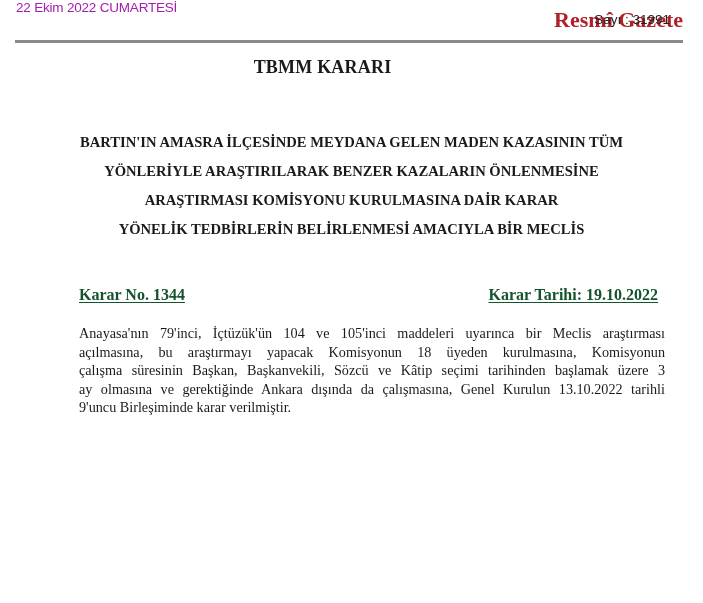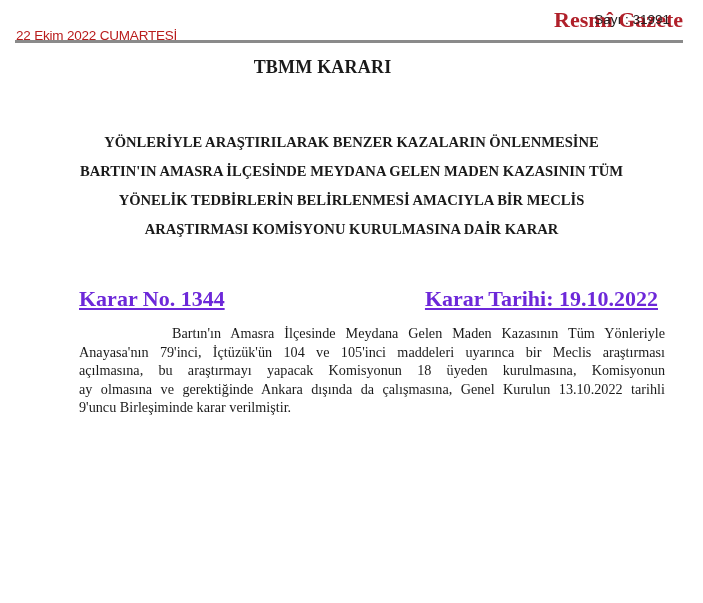--- a/index.html
+++ b/index.html
@@ -17,24 +17,24 @@
     .header {
       position: absolute;
       left: 15px;
       top: 0;
       width: 668px;
       height: 40px;
     }
     .header-date {
       position: absolute;
       left: 1px;
-      top: 28px;
+      top: 0;
       font-family: "Liberation Sans", sans-serif;
       font-size: 13.5px;
-      color: #b91c1c;
+      color: #a21caf;
       letter-spacing: -0.2px;
     }
     .header-title {
       position: absolute;
       left: 0;
       right: 0;
       top: 7px;
       text-align: right;
       font-family: Liberation Serif, serif;
       font-weight: bold;
@@ -83,22 +83,22 @@
     }
     .decision-title div { white-space: nowrap; }
     .meta-row {
       position: absolute;
       left: 79px;
       width: 586px;
       top: 286px;
       height: 22px;
       font-family: "Liberation Serif", serif;
       font-weight: bold;
-      font-size: 22px;
-      color: #6d28d9;
+      font-size: 16px;
+      color: #14532d;
     }
     .meta-left {
       position: absolute;
       left: 0;
       top: 0;
       text-decoration: underline;
       text-underline-offset: 2px;
     }
     .meta-right {
       position: absolute;
@@ -131,30 +131,30 @@
 <div class="header">
   <span class="header-date">22 Ekim 2022 CUMARTESİ</span>
   <div class="header-title">Resmî Gazete</div>
   <span class="header-issue">Sayı : 31991</span>
 </div>
 <div class="header-rule"></div>
 
 <div class="section-title">TBMM KARARI</div>
 
 <div class="decision-title">
+  <div>BARTIN'IN AMASRA İLÇESİNDE MEYDANA GELEN MADEN KAZASININ TÜM</div>
   <div>YÖNLERİYLE ARAŞTIRILARAK BENZER KAZALARIN ÖNLENMESİNE</div>
-  <div>BARTIN'IN AMASRA İLÇESİNDE MEYDANA GELEN MADEN KAZASININ TÜM</div>
+  <div>ARAŞTIRMASI KOMİSYONU KURULMASINA DAİR KARAR</div>
   <div>YÖNELİK TEDBİRLERİN BELİRLENMESİ AMACIYLA BİR MECLİS</div>
-  <div>ARAŞTIRMASI KOMİSYONU KURULMASINA DAİR KARAR</div>
 </div>
 
 <div class="meta-row">
   <span class="meta-left">Karar No. 1344</span>
   <span class="meta-right">Karar Tarihi: 19.10.2022</span>
 </div>
 
 <div class="body-text">
-  <div class="first" style="padding-left:0;"><span style="display:inline-block;width:0;"></span><span style="display:inline-block;width:493px;margin-left:93px;text-align:justify;text-align-last:justify;white-space:normal;">Bartın'ın Amasra İlçesinde Meydana Gelen Maden Kazasının Tüm Yönleriyle</span></div>
   <div>Anayasa'nın 79'inci, İçtüzük'ün 104 ve 105'inci maddeleri uyarınca bir Meclis araştırması</div>
   <div>açılmasına, bu araştırmayı yapacak Komisyonun 18 üyeden kurulmasına, Komisyonun</div>
+  <div>çalışma süresinin Başkan, Başkanvekili, Sözcü ve Kâtip seçimi tarihinden başlamak üzere 3</div>
   <div>ay olmasına ve gerektiğinde Ankara dışında da çalışmasına, Genel Kurulun 13.10.2022 tarihli</div>
   <div class="last">9'uncu Birleşiminde karar verilmiştir.</div>
 </div>
 
 </body></html>

